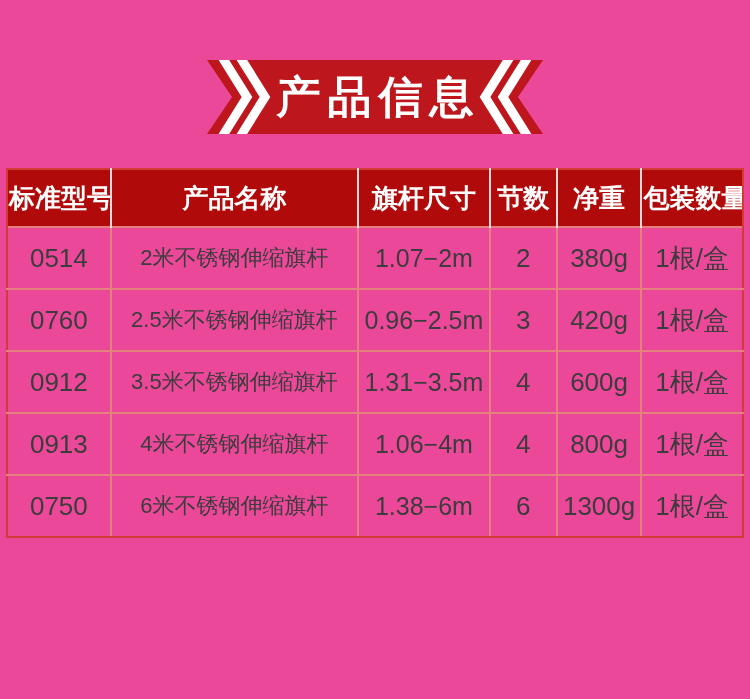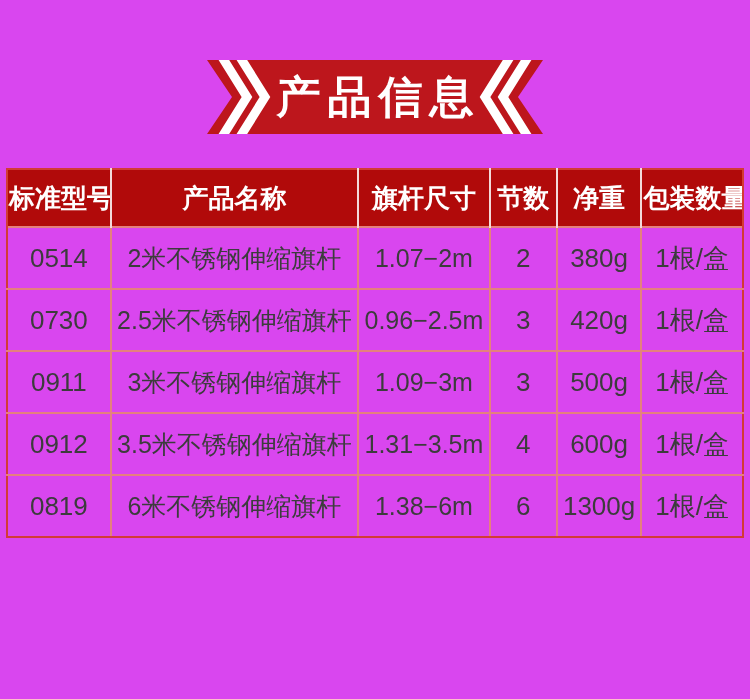--- a/index.html
+++ b/index.html
@@ -5,21 +5,21 @@
   html, body { margin: 0; padding: 0; }
   body {
     background: #ffffff;
     font-family: "Liberation Sans", "DejaVu Sans", sans-serif;
     -webkit-font-smoothing: antialiased;
   }
   .page {
     position: relative;
     width: 750px;
     height: 699px;
-    background: #d946ef;
+    background: #ec4899;
     overflow: hidden;
   }
 
   
   .banner-wrap {
     position: relative;
     width: 336px;
     height: 74px;
     margin: 60px auto 0 auto;
   }
@@ -79,21 +79,21 @@
   .spec-table tbody tr td:last-child  { border-right: 2px solid var(--outer-border, #d23b36); border-radius: 27px; }
   .spec-table tbody tr:last-child td  { border-bottom: 2px solid var(--outer-border, #d23b36); }
 
   col.col-model   { width: 14.1%; }
   col.col-name    { width: 33.6%; }
   col.col-size    { width: 17.9%; }
   col.col-sections{ width: 9.1%;  }
   col.col-weight  { width: 11.5%; }
   col.col-packing { width: 13.8%; }
 
-  .spec-table tbody td.cell-name { font-size: 25px; }
+  .spec-table tbody td.cell-name { font-size: 22px; }
   .spec-table tbody td.cell-size { font-size: 25px; border-radius: 21px; }
 </style>
 </head>
 <body>
 
 <div class="page">
 
   <div class="banner-wrap">
     <svg class="banner-svg" viewBox="0 0 336 74" width="336" height="74" aria-hidden="true">
       <polygon points="0,0 336,0 311,37 336,74 0,74 25,37" fill="currentColor"></polygon>
@@ -133,45 +133,45 @@
 
     <tr>
         <td class="cell-model">0514</td>
         <td class="cell-name">2米不锈钢伸缩旗杆</td>
         <td class="cell-size">1.07−2m</td>
         <td class="cell-sections">2</td>
         <td class="cell-weight">380g</td>
         <td class="cell-packing">1根/盒</td>
       </tr>
         <tr>
-        <td class="cell-model">0730</td>
+        <td class="cell-model">0760</td>
         <td class="cell-name">2.5米不锈钢伸缩旗杆</td>
         <td class="cell-size">0.96−2.5m</td>
         <td class="cell-sections">3</td>
         <td class="cell-weight">420g</td>
-        <td class="cell-packing">1根/盒</td>
-      </tr>
-        <tr>
-        <td class="cell-model">0911</td>
-        <td class="cell-name">3米不锈钢伸缩旗杆</td>
-        <td class="cell-size">1.09−3m</td>
-        <td class="cell-sections">3</td>
-        <td class="cell-weight">500g</td>
         <td class="cell-packing">1根/盒</td>
       </tr>
         <tr>
         <td class="cell-model">0912</td>
         <td class="cell-name">3.5米不锈钢伸缩旗杆</td>
         <td class="cell-size">1.31−3.5m</td>
         <td class="cell-sections">4</td>
         <td class="cell-weight">600g</td>
         <td class="cell-packing">1根/盒</td>
       </tr>
         <tr>
-        <td class="cell-model">0819</td>
+        <td class="cell-model">0913</td>
+        <td class="cell-name">4米不锈钢伸缩旗杆</td>
+        <td class="cell-size">1.06−4m</td>
+        <td class="cell-sections">4</td>
+        <td class="cell-weight">800g</td>
+        <td class="cell-packing">1根/盒</td>
+      </tr>
+        <tr>
+        <td class="cell-model">0750</td>
         <td class="cell-name">6米不锈钢伸缩旗杆</td>
         <td class="cell-size">1.38−6m</td>
         <td class="cell-sections">6</td>
         <td class="cell-weight">1300g</td>
         <td class="cell-packing">1根/盒</td>
       </tr>
       </tbody>
   </table>
 
 </div>

